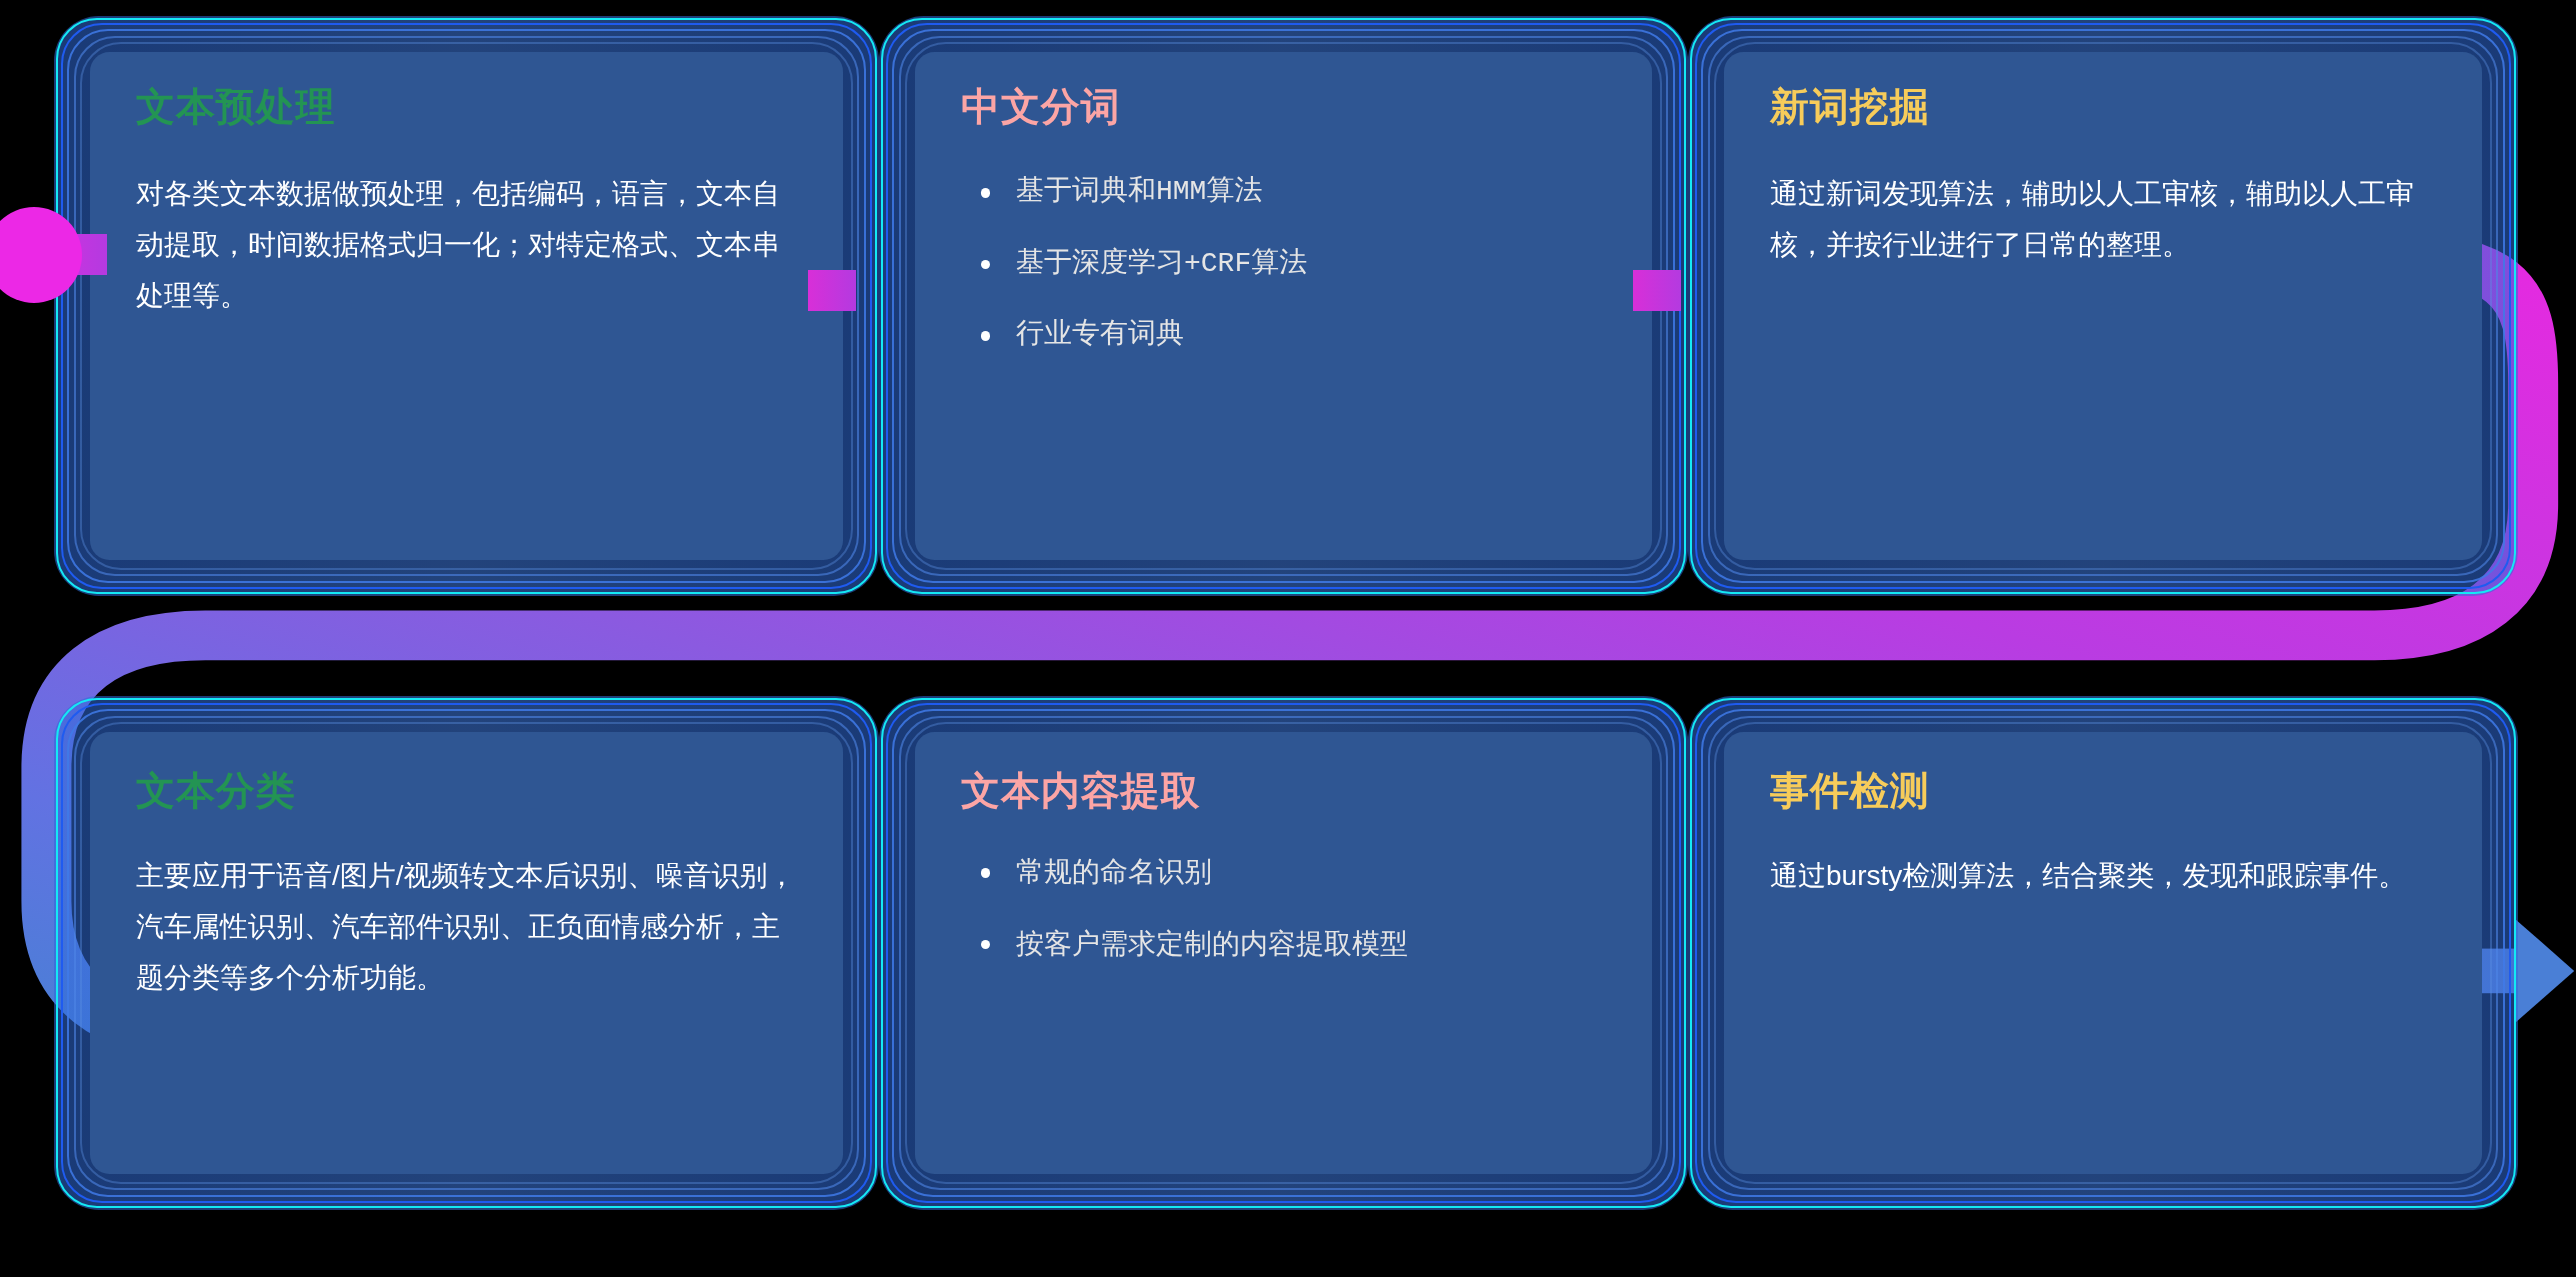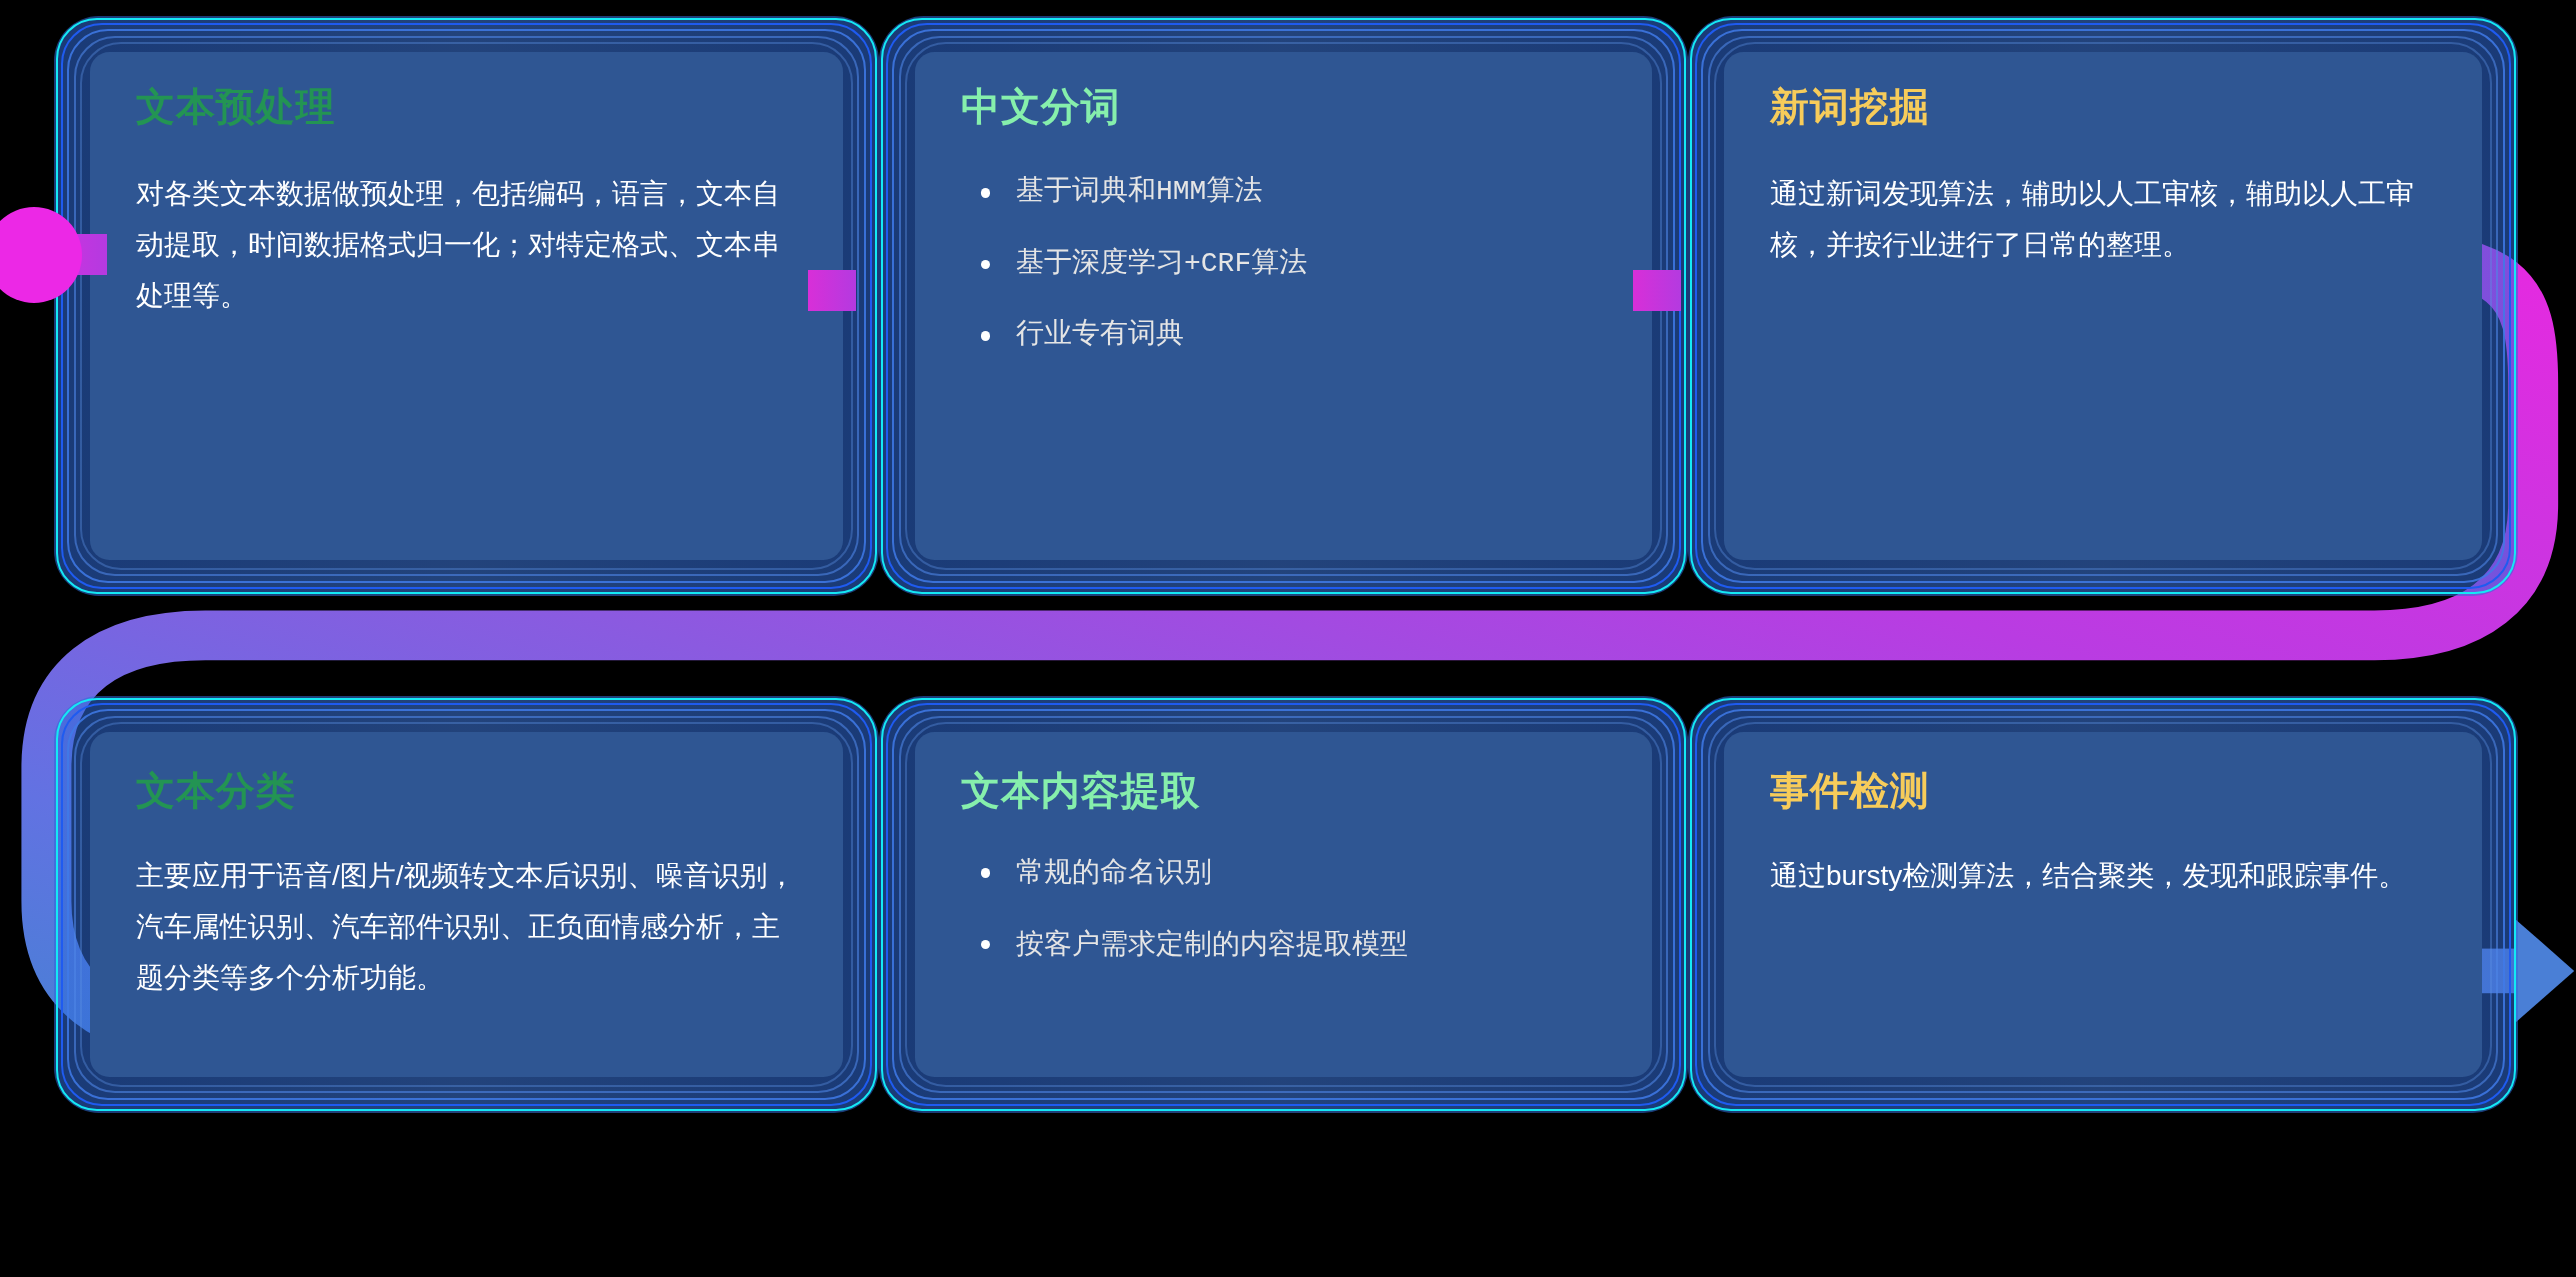--- a/index.html
+++ b/index.html
@@ -7,21 +7,21 @@
        font-family:"Liberation Sans","DejaVu Sans",sans-serif;}
 
   #stage{position:relative;width:2576px;height:1277px;background:#000;}
 
   
   #flow{position:absolute;left:0;top:0;width:2576px;height:1277px;z-index:1;}
 
   
   .row{position:absolute;display:flex;z-index:3;}
   #row-top{left:54px;top:16px;width:2464px;height:580px;font-family:Liberation Mono, monospace;}
-  #row-bottom{left:54px;top:696px;width:2464px;height:417px;}
+  #row-bottom{left:54px;top:696px;width:2464px;height:514px;}
 
   
   .card-shell{position:relative;flex:0 0 auto;}
   .card-shell.w1{width:825px;}
   .card-shell.w2{width:809px;}
   .card-shell.w3{width:830px;}
 
   
   .ring{position:absolute;border-radius:41px;pointer-events:none;}
   .ring.r1{left:1.8px;right:1.8px;top:1.8px;bottom:1.8px;border:2.7px solid #14e8f5;}
@@ -37,21 +37,21 @@
            opacity:.55;}
 
   
   .panel{position:absolute;left:36px;right:36px;top:36px;bottom:36px;
          border-radius:19.6px;background:#2f5693;
          box-sizing:border-box;padding:39px 46px 0 46px;overflow:hidden;}
 
   .card-title{font-size:39px;font-weight:bold;letter-spacing:0.9px;
               margin:0 0 41px 0;line-height:1;white-space:nowrap;}
   .t-green{color:#239453;}
-  .t-lime {color:#86efac;}
+  .t-lime {color:#fca5a5;}
   .t-gold {color:#f7cc5a;}
 
   .card-body{color:#ffffff;font-size:28px;line-height:1.82;margin:0;}
 
   ul.bullets{list-style:none;margin:0;padding:0;}
   ul.bullets li{position:relative;color:#e5e5e5;font-size:28px;line-height:1.5;
                 padding-left:55px;margin-bottom:29.5px;}
   ul.bullets li .dot{position:absolute;left:19.6px;top:17px;width:9.8px;height:9.8px;
                 border-radius:50%;background:#fff;}
 

